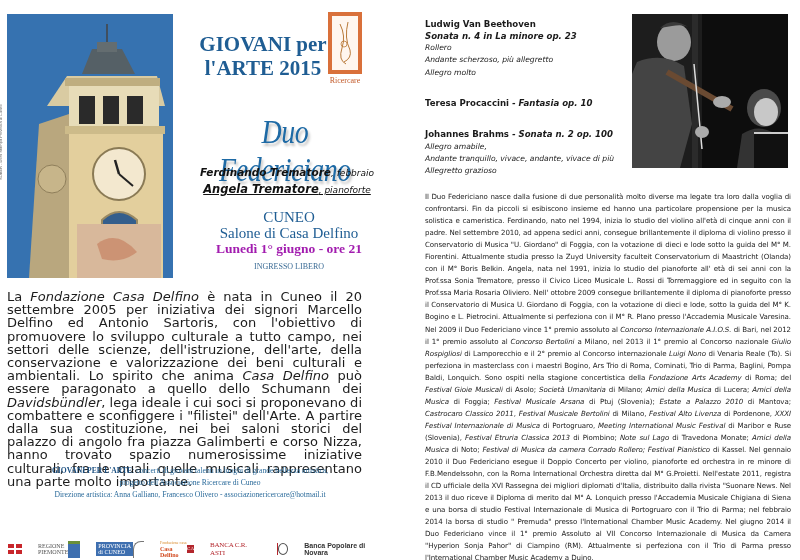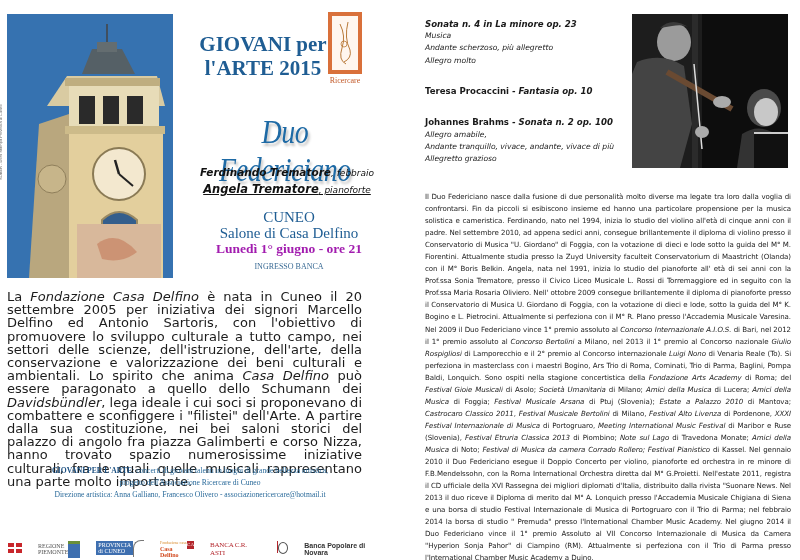--- a/index.html
+++ b/index.html
@@ -33,21 +33,21 @@
 
   
   .foundation-text { left: 7px; top: 290px; width: 355px; font-family: "DejaVu Sans", sans-serif; font-size: 13px; line-height: 13.2px; text-align: justify; color: #1c1c1c; }
   .foundation-text i { font-style: italic; }
 
   .project-info { left: 20px; top: 465px; width: 340px; text-align: center; font-family: "Liberation Serif", serif; font-size: 7.6px; line-height: 12px; color: #2a6a9a; }
   .project-info b { color: #1b4f80; }
 
   
   .sponsors { left: 8px; top: 518px; width: 370px; height: 26px; display: flex; align-items: center; justify-content: space-between; }
-  .sponsor { display: flex; align-items: flex-start; gap: 16px; font-family: "Liberation Serif", serif; margin-top: 36px; }
+  .sponsor { display: flex; align-items: center; gap: 16px; font-family: "Liberation Serif", serif; margin-top: 36px; }
   .sp-piemonte .flag { width: 14px; height: 10px; background: #c8262b; position: relative; }
   .sp-piemonte .flag::before { content:""; position:absolute; left:6px; top:0; width:2px; height:10px; background:#fff; }
   .sp-piemonte .flag::after { content:""; position:absolute; left:0; top:4px; width:14px; height:2px; background:#fff; }
   .sp-piemonte .txt { font-size: 6px; line-height: 6px; color: #555; }
   .sp-cuneo .crest { width: 12px; height: 14px; background: #3e6fb0; border-top: 3px solid #6a8f3a; }
   .sp-cuneo .txt { font-size: 6px; line-height: 6px; color: #fff; background: #3e6fb0; padding: 1px 2px; }
   .sp-delfino .swoosh { width: 12px; height: 16px; border-left: 1px solid #777; border-top: 1px solid #777; border-radius: 8px 0 0 0; }
   .sp-delfino .txt { font-size: 6px; line-height: 6px; color: #d24a1f; font-weight: bold; }
   .sp-asti .box { width: 8px; height: 8px; background: #b3262c; color:#fff; font-size:5px; text-align:center; line-height:8px; }
   .sp-asti .txt { font-size: 7px; color: #b3262c; letter-spacing: -0.2px; }
@@ -128,21 +128,21 @@
   <b>Ferdinando Trematore</b><span class="role">, febbraio</span>
 </div>
 <div class="abs performer performer-2">
   <b>Angela Trematore</b><span class="role">, pianoforte</span>
 </div>
 
 <div class="abs venue-block">
   <div class="venue-city">CUNEO</div>
   <div class="venue-hall">Salone di Casa Delfino</div>
   <div class="venue-date">Lunedì 1° giugno - ore 21</div>
-  <div class="venue-entry">INGRESSO BANCA</div>
+  <div class="venue-entry">INGRESSO LIBERO</div>
 </div>
 
 <div class="abs foundation-text"><span>La </span><i>Fondazione Casa Delfino</i><span> è nata in Cuneo il 20 settembre 2005 per iniziativa dei signori Marcello Delfino ed Antonio Sartoris, con l'obiettivo di promuovere lo sviluppo culturale a tutto campo,  nei settori delle scienze, dell'istruzione, dell'arte, della conservazione e valorizzazione dei beni culturali e ambientali. Lo spirito che anima </span><i>Casa Delfino</i><span> può essere paragonato a quello dello Schumann dei </span><i>Davidsbündler</i><span>, lega ideale i cui soci si proponevano di combattere e sconfiggere i "filistei" dell'Arte.  A partire dalla sua costituzione, nei bei saloni storici del palazzo  di angolo fra  piazza Galimberti e corso Nizza, hanno trovato spazio numerosissime iniziative culturali, fra le quali  quelle musicali rappresentano una parte molto importante.</span></div>
 
 <div class="abs project-info">
   <div><b>GIOVANI PER L'ARTE</b><span>:  concerti di giovani talenti in luoghi di grande bellezza artistica,</span></div>
   <div>progetto dell'Associazione Ricercare di Cuneo</div>
   <div>Direzione artistica: Anna Galliano, Francesco Olivero - associazionericercare@hotmail.it</div>
 </div>
 
@@ -174,22 +174,23 @@
     <div class="bar"></div>
   </div>
   <div class="sponsor sp-novara">
     <div class="seal"></div>
     <div class="txt">Banca Popolare di Novara</div>
   </div>
 </div>
 
 <div class="abs program">
   <div class="prog-group">
+    <div class="composer">Ludwig Van Beethoven</div>
     <div class="work">Sonata n. 4 in La minore op. 23</div>
-    <div class="movement">Musica</div>
+    <div class="movement">Rollero</div>
     <div class="movement">Andante scherzoso, più allegretto</div>
     <div class="movement">Allegro molto</div>
   </div>
   <div class="prog-group">
     <div><span class="composer">Teresa Procaccini - </span><span class="work">Fantasia op. 10</span></div>
   </div>
   <div class="prog-group">
     <div><span class="composer">Johannes Brahms - </span><span class="work">Sonata n. 2 op. 100</span></div>
     <div class="movement">Allegro amabile,</div>
     <div class="movement">Andante tranquillo, vivace, andante, vivace di più</div>

